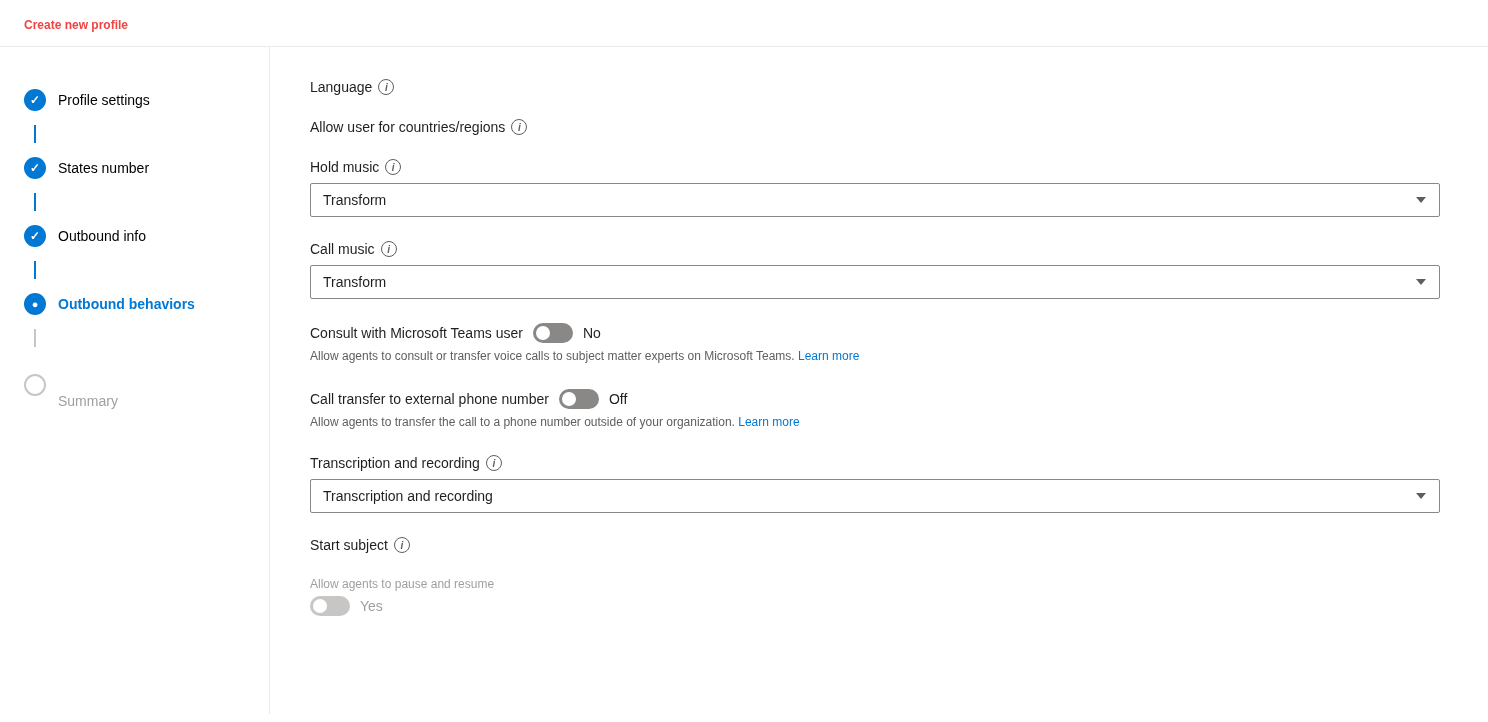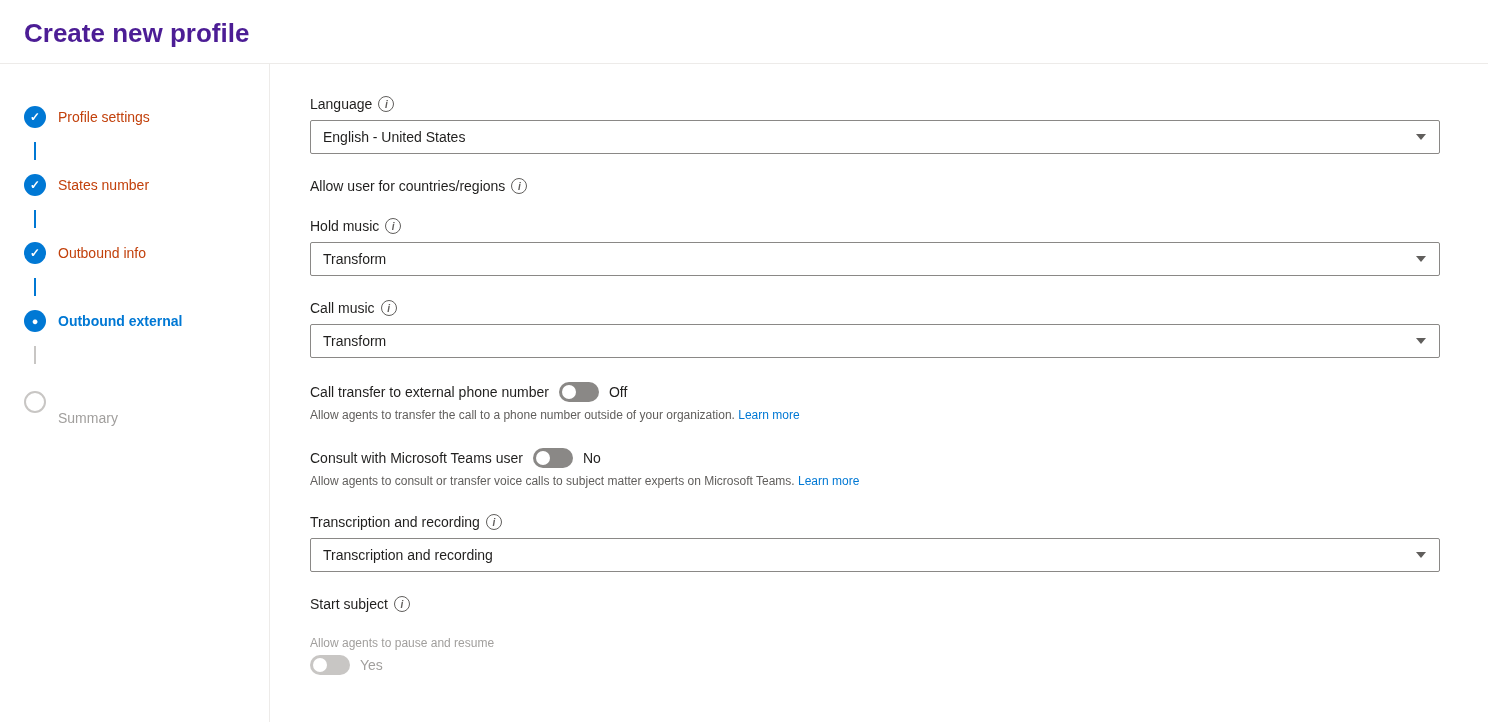--- a/index.html
+++ b/index.html
@@ -3,23 +3,23 @@
   <meta charset="utf-8">
   <style>
     * { box-sizing: border-box; margin: 0; padding: 0; }
     body { font-family: 'Segoe UI', sans-serif; background: #fff; color: #201f1e; font-size: 14px; }
 
     .page-header {
       padding: 18px 24px 14px 24px;
       border-bottom: 1px solid #edebe9;
     }
     .page-header h1 {
-      font-size: 26px;
+      font-size: 12px;
       font-weight: 600;
-      color: #4c1d95;
+      color: #ef4444;
     }
 
     .layout {
       display: flex;
       height: calc(722px - 55px);
     }
 
     
     .sidebar {
       width: 270px;
@@ -60,21 +60,21 @@
       color: #fff;
     }
     .step-circle.inactive {
       background: #fff;
       border: 2px solid #c8c6c4;
       color: #605e5c;
     }
 
     .sidebar-item-label {
       font-size: 14px;
-      color: #c2410c;
+      color: #000000;
       font-weight: 400;
     }
     .sidebar-item.active .sidebar-item-label {
       font-weight: 600;
       color: #0078d4;
     }
     .sidebar-item.inactive-step .sidebar-item-label {
       color: #a19f9d;
       margin-top: 32px;
     }
@@ -252,42 +252,37 @@
         <span>✓</span>
       </div>
       <span class="sidebar-item-label">Outbound info</span>
     </div>
     <div class="step-connector completed-line"></div>
 
     <div class="sidebar-item active">
       <div class="step-circle active">
         <span style="font-size:11px;">●</span>
       </div>
-      <span class="sidebar-item-label">Outbound external</span>
+      <span class="sidebar-item-label">Outbound behaviors</span>
     </div>
     <div class="step-connector"></div>
 
     <div class="sidebar-item inactive-step">
       <div class="step-circle inactive"></div>
       <span class="sidebar-item-label">Summary</span>
     </div>
 
   </nav>
 
   <main class="main-content">
 
     <div class="form-section">
       <div class="field-label">
         <span>Language</span>
         <span class="info-icon" title="Language info">i</span>
-      </div>
-      <div class="select-wrapper">
-        <select class="select-field">
-          <option>English - United States</option>
-        </select>
       </div>
     </div>
 
     <div class="form-section">
       <div class="field-label">
         <span>Allow user for countries/regions</span>
         <span class="info-icon" title="Allow list info">i</span>
       </div>
     </div>
 
@@ -310,43 +305,43 @@
       </div>
       <div class="select-wrapper">
         <select class="select-field">
           <option>Transform</option>
         </select>
       </div>
     </div>
 
     <div class="form-section">
       <div class="toggle-row">
+        <span class="toggle-label-text">Consult with Microsoft Teams user</span>
+        <div class="toggle-switch off"></div>
+        <span class="toggle-state-text">No</span>
+      </div>
+      <p class="helper-text">
+        <span>Allow agents to consult or transfer voice calls to subject matter experts on Microsoft Teams.</span>
+        <a href="#">Learn more</a>
+      </p>
+    </div>
+
+    <div class="form-section">
+      <div class="toggle-row">
         <span class="toggle-label-text">Call transfer to external phone number</span>
         <div class="toggle-switch off"></div>
         <span class="toggle-state-text">Off</span>
       </div>
       <p class="helper-text">
         <span>Allow agents to transfer the call to a phone number outside of your organization.</span>
         <a href="#">Learn more</a>
       </p>
     </div>
 
     <div class="form-section">
-      <div class="toggle-row">
-        <span class="toggle-label-text">Consult with Microsoft Teams user</span>
-        <div class="toggle-switch off"></div>
-        <span class="toggle-state-text">No</span>
-      </div>
-      <p class="helper-text">
-        <span>Allow agents to consult or transfer voice calls to subject matter experts on Microsoft Teams.</span>
-        <a href="#">Learn more</a>
-      </p>
-    </div>
-
-    <div class="form-section">
       <div class="field-label">
         <span>Transcription and recording</span>
         <span class="info-icon" title="Transcription info">i</span>
       </div>
       <div class="select-wrapper">
         <select class="select-field">
           <option>Transcription and recording</option>
         </select>
       </div>
     </div>

